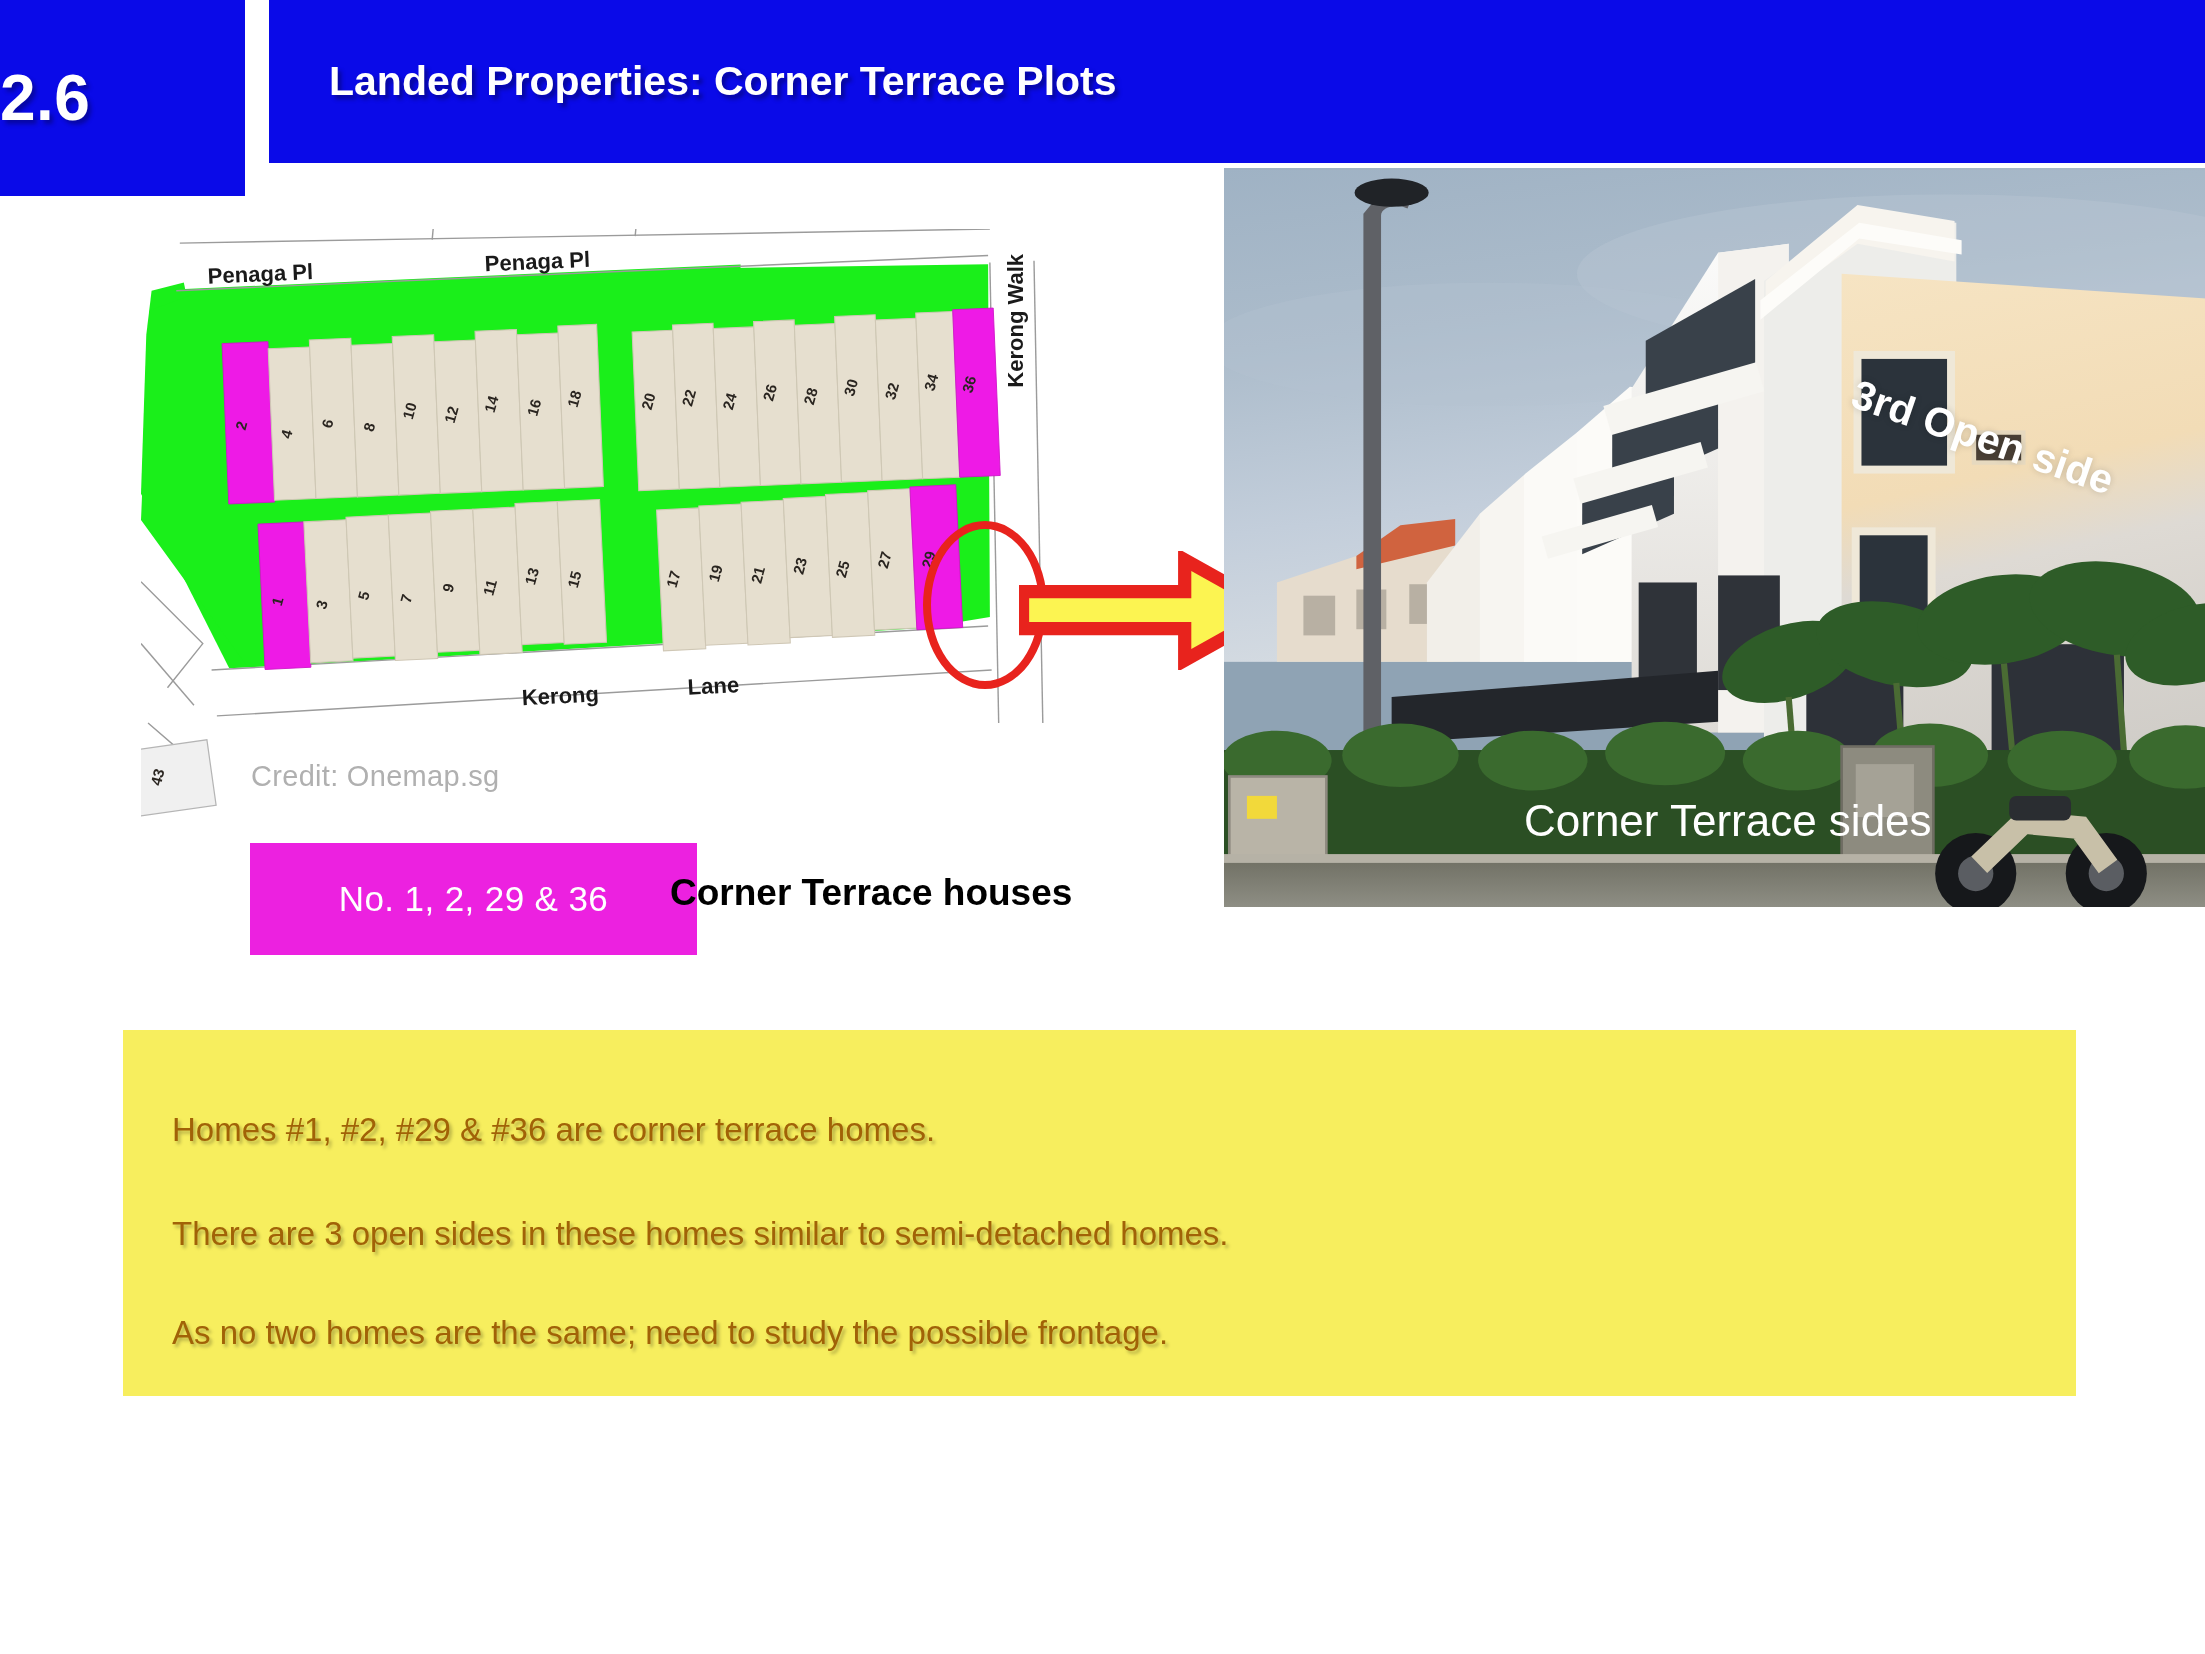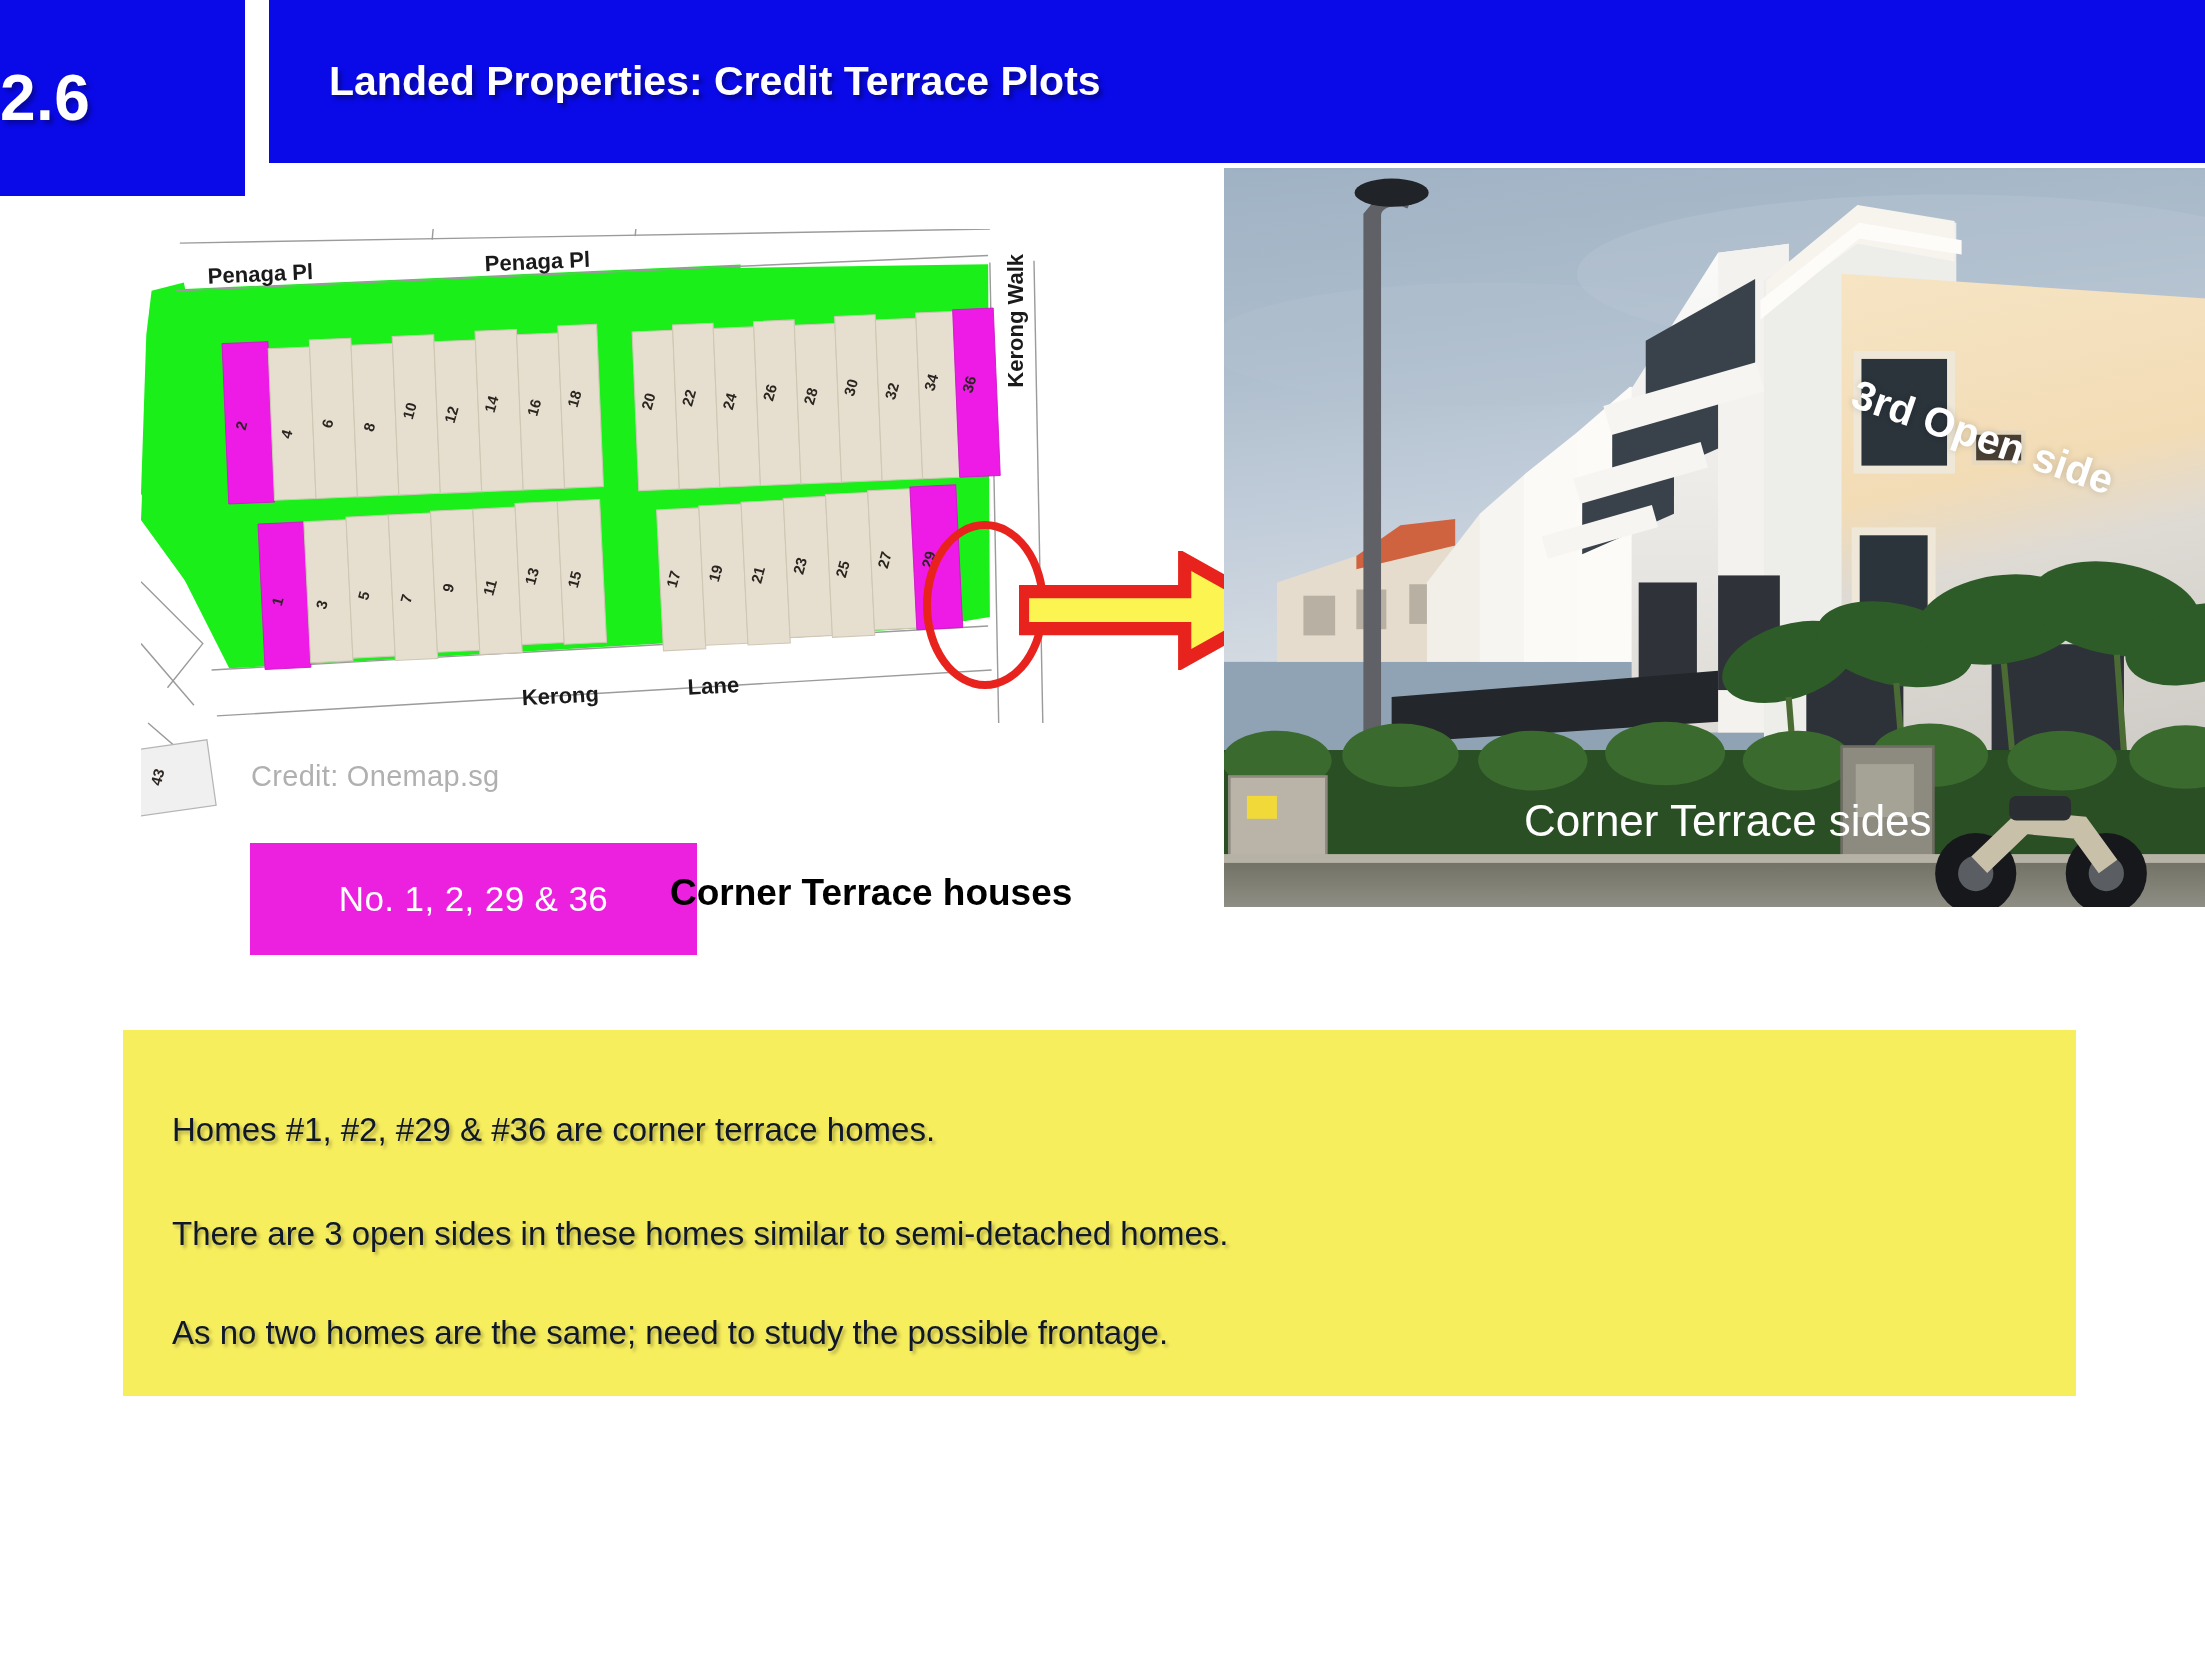--- a/index.html
+++ b/index.html
@@ -138,37 +138,37 @@
     position: absolute;
     left: 123px; top: 1030px;
     width: 1953px; height: 366px;
     background: #f7ee5e;
     padding: 0;
   }
   #notes-box .note-line {
     position: absolute;
     left: 49px;
     font-size: 33px;
-    color: #0f172a;
+    color: #a16207;
     white-space: nowrap;
     text-shadow: 2.6px 2.6px 3.5px rgba(0,0,0,0.28);
   }
   #notes-box .note-line:nth-of-type(1) { top: 81px; }
   #notes-box .note-line:nth-of-type(2) { top: 185px; }
   #notes-box .note-line:nth-of-type(3) { top: 284px; }
 </style>
 </head>
 <body>
 
 <div id="slide-number-badge">
   <span class="num">2.6</span>
 </div>
 
 <div id="title-bar">
-  <span class="title-text">Landed Properties: Credit Terrace Plots</span>
+  <span class="title-text">Landed Properties: Corner Terrace Plots</span>
 </div>
 
 <div id="map-panel">
   <svg class="map-svg" viewBox="0 0 1080 670" preserveAspectRatio="none">
     <defs>
       <style>
         .parcel { fill:#e6dfcf; stroke:#cfc7b5; stroke-width:1.2; }
         .corner { fill:#ee1ae6; stroke:#cf16c8; stroke-width:1; }
         .plotnum { font-family:"Liberation Sans", sans-serif; font-size:17px; fill:#2a2520; font-weight:600; }
         .streetname { font-family:"Liberation Sans", sans-serif; font-size:25px; fill:#1a1a1a; font-weight:bold; }

